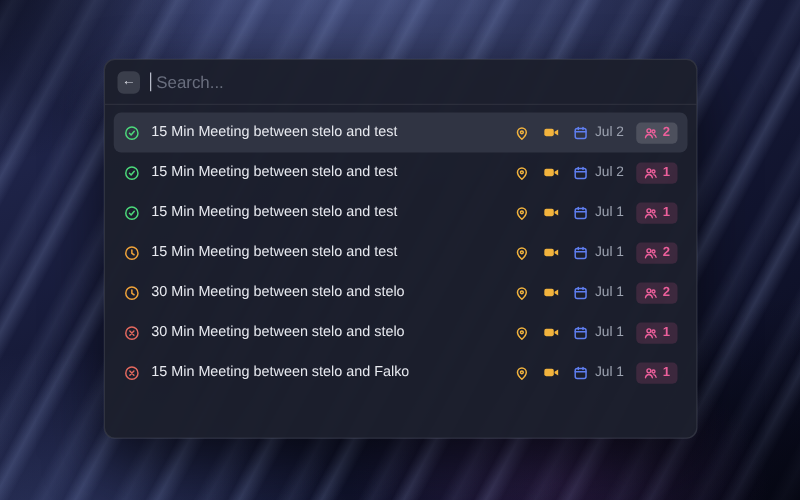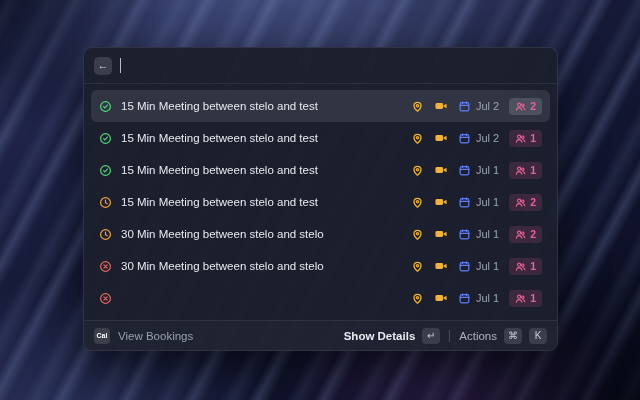--- a/index.html
+++ b/index.html
@@ -108,20 +108,21 @@
 
 <div class="wallpaper"></div>
 
 <div class="panel">
 
   <div class="searchbar">
     <button class="back-btn">
       <span>←</span>
     </button>
     <span class="caret"></span>
+    <input class="search-input" type="text" value="" placeholder="Search..." style="">
   </div>
 
   <div class="list">
       <div class="row st-accepted wh-location selected">
     <span class="ic status">
       <span class="st-ic-accepted">
         <svg width="13" height="13" viewBox="0 0 24 24" fill="none" stroke="currentColor" stroke-width="2.2" stroke-linecap="round" stroke-linejoin="round">
               <circle cx="12" cy="12" r="9"></circle>
               <path d="M8.5 12.3l2.4 2.4 4.6-5.4"></path>
             </svg>
@@ -399,20 +400,21 @@
       <div class="row st-cancelled wh-video">
     <span class="ic status">
 
       <span class="st-ic-cancelled">
         <svg width="13" height="13" viewBox="0 0 24 24" fill="none" stroke="currentColor" stroke-width="2.2" stroke-linecap="round" stroke-linejoin="round">
               <circle cx="12" cy="12" r="9"></circle>
               <path d="M9 9l6 6M15 9l-6 6"></path>
             </svg>
       </span>
     </span>
+    <span class="title">15 Min Meeting between stelo and Falko</span>
     <span class="right">
       <span class="ic loc-icon">
         <svg width="13" height="13" viewBox="0 0 24 24" fill="none" stroke="currentColor" stroke-width="2.2" stroke-linecap="round" stroke-linejoin="round">
               <path d="M12 21s-6.5-5.4-6.5-10.2A6.5 6.5 0 0118.5 10.8C18.5 15.6 12 21 12 21z"></path>
               <circle cx="12" cy="10.8" r="2.1"></circle>
             </svg>
       </span>
       <span class="ic vid-icon">
         <svg width="14" height="14" viewBox="0 0 24 24" fill="currentColor">
               <rect x="2.5" y="7" width="13" height="10" rx="2.5"></rect>
@@ -436,26 +438,14 @@
                 <circle cx="17" cy="9.2" r="2.6"></circle>
                 <path d="M17.5 14.6c2.2.4 3.6 2 4 4.6"></path>
               </svg>
         </span>
         <span>1</span>
       </span>
     </span>
   </div>
     </div>
 
-  <div class="footerbar">
-    <span class="cal-logo">Cal</span>
-    <span class="footer-left-label">View Bookings</span>
-    <div class="footer-right">
-      <span class="primary-label">Show Details</span>
-      <span class="key">↵</span>
-      <span class="vdiv"></span>
-      <span class="actions-label">Actions</span>
-      <span class="key">⌘</span>
-      <span class="key">K</span>
-    </div>
-  </div>
 
 </div>
 
 </body></html>

